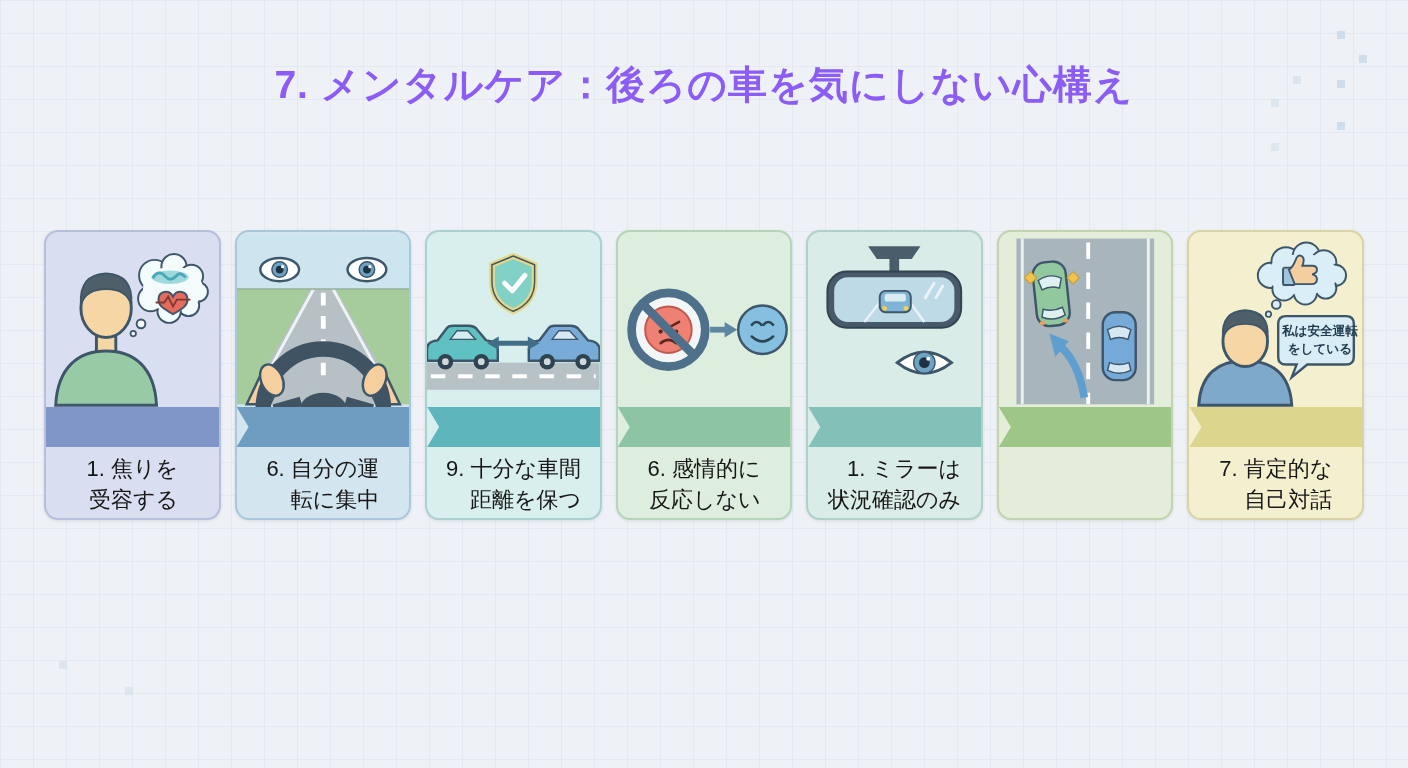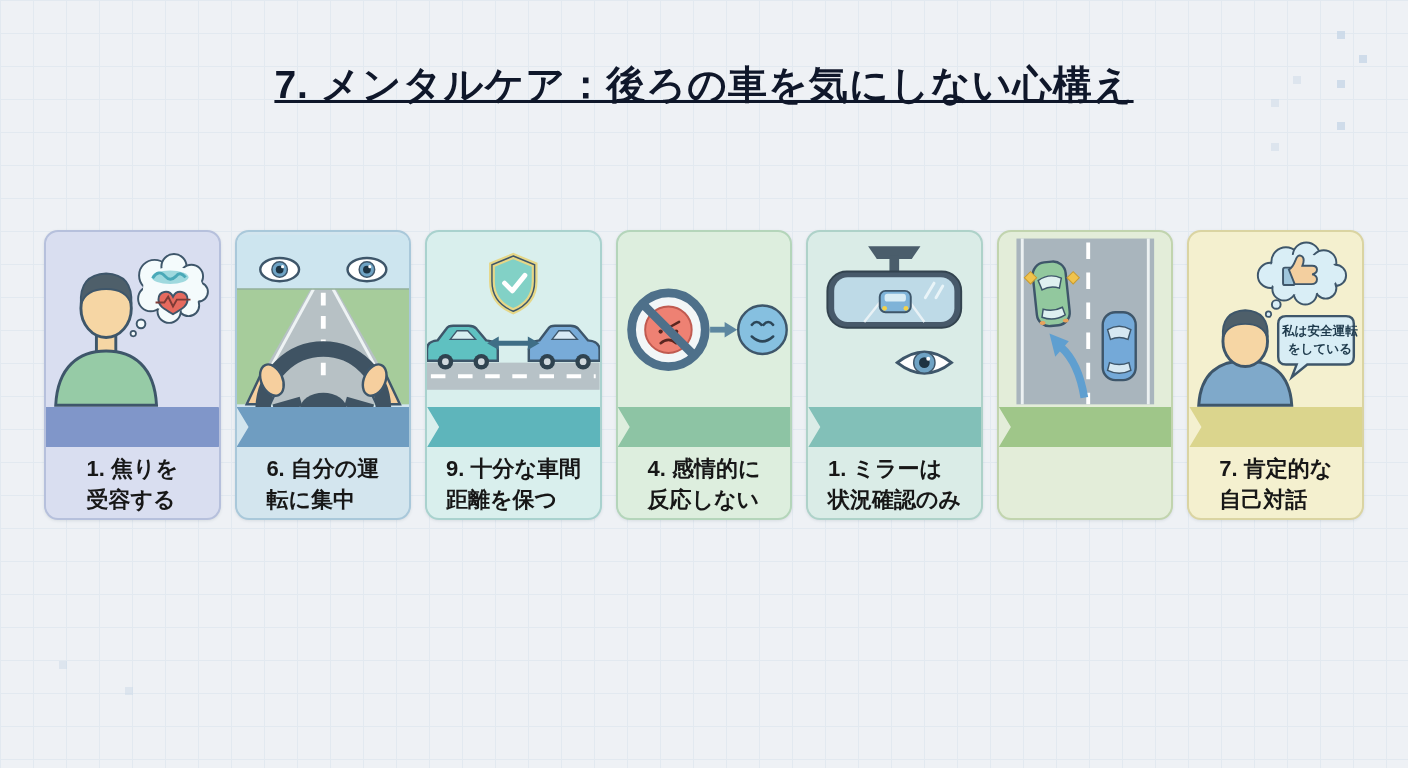--- a/index.html
+++ b/index.html
@@ -8,21 +8,21 @@
     font-family:"Liberation Sans","DejaVu Sans",sans-serif;
     background-color:#eef1f5;
     background-image:
       linear-gradient(#e2e9f0 1px, transparent 1px),
       linear-gradient(90deg, #e2e9f0 1px, transparent 1px);
     background-size:33px 33px;
   }
   .page-title{
     position:absolute;top:32px;left:0;width:100%;
     text-align:center;font-size:39px;font-weight:bold;
-    color:#0f172a;letter-spacing:1px;text-decoration:underline;
+    color:#8b5cf6;letter-spacing:1px;
   }
   .deco-dot{position:absolute;width:8px;height:8px;background:#c7d7e7;opacity:.8;}
   .deco-dot.faint{opacity:.45;}
   .steps{
     position:absolute;top:230px;left:44px;width:1320px;
     display:flex;gap:14px;
   }
   .col{position:relative;flex:1;display:flex;flex-direction:column;}
   .card{
     position:relative;height:290px;border-radius:14px;
@@ -41,21 +41,21 @@
   .col.first .band{
     clip-path:polygon(0 0, calc(100% - 14px) 0, 100% 50%, calc(100% - 14px) 100%, 0 100%);
   }
   .col.last .band{
     width:100%;
     clip-path:polygon(0 0, 100% 0, 100% 100%, 0 100%, 12px 50%);
   }
   .step-title{
     position:absolute;top:215px;left:0;width:100%;height:75px;
     display:flex;align-items:center;justify-content:center;
-    text-align:left;font-size:22px;font-weight:bold;color:#171717;
+    text-align:right;font-size:22px;font-weight:normal;color:#171717;
     line-height:1.4;white-space:pre-line;
   }
   text{font-family:"Liberation Sans","DejaVu Sans",sans-serif;}
 </style>
 </head>
 <body>
 
 <h1 class="page-title">7. メンタルケア：後ろの車を気にしない心構え</h1>
 
 <div>
@@ -196,21 +196,21 @@
           <path d="M44,112 q8,-7 16,0" stroke="#5a2620" stroke-width="2.6" fill="none" stroke-linecap="round"></path>
           <line x1="26" y1="72" x2="78" y2="124" stroke="#4e708a" stroke-width="9" stroke-linecap="round"></line>
           <line x1="95" y1="98" x2="112" y2="98" stroke="#5d87a0" stroke-width="6"></line>
           <polygon points="123,98 110,90 110,106" fill="#5d87a0"></polygon>
           <circle cx="149" cy="98" r="25" fill="#86c0e0" stroke="#3e566a" stroke-width="2.5"></circle>
           <path d="M138,93 q5,-6 10,0 M160,93 q-5,-6 -10,0" stroke="#2c4658" stroke-width="2.6" fill="none" stroke-linecap="round"></path>
           <path d="M138,105 q11,10 22,0" stroke="#2c4658" stroke-width="2.6" fill="none" stroke-linecap="round"></path>
         </svg>
       </div>
       <div class="band"></div>
-      <div class="step-title">4. 感情的に
+      <div class="step-title">6. 感情的に
 反応しない</div>
     </div>
 
   </div>
 
   <div class="col" style="--bg: #daece7; --border: #aed2c9; --band: #82c0b8;">
     <div class="card">
       <div class="illus">
         <svg viewBox="0 0 178 175">
           <path d="M62,12 h54 l-9,13 h-36 z" fill="#4a5d6b"></path>

